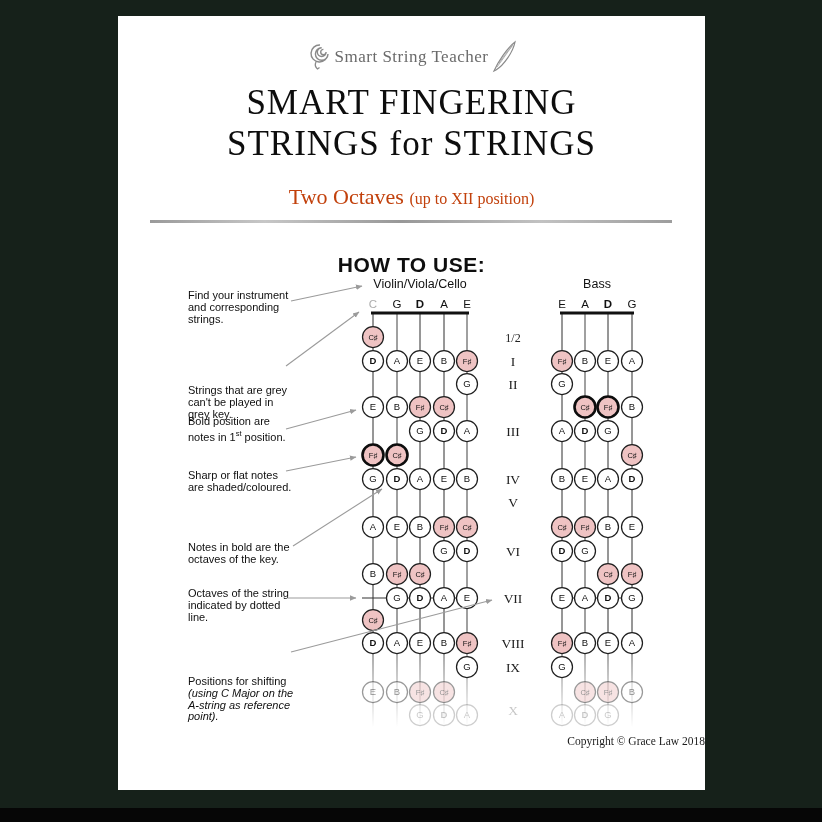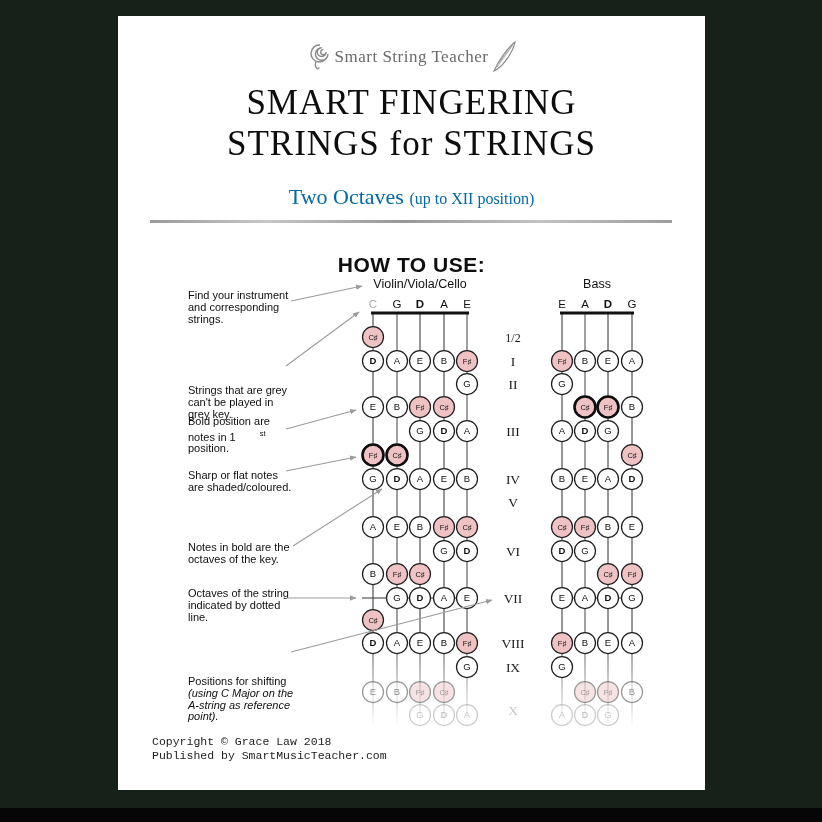--- a/index.html
+++ b/index.html
@@ -9,36 +9,36 @@
   .page{position:absolute;left:118px;top:16px;width:587px;height:774px;background:#ffffff;}
 
   .logo-row{position:absolute;top:24px;left:0;width:100%;display:flex;align-items:center;
             justify-content:center;gap:3px;color:#6f6f6f;}
   .logo-text{font-family:"Liberation Serif",serif;font-size:17px;letter-spacing:.5px;color:#6a6a6a;}
 
   .doc-title{position:absolute;top:66px;left:0;width:100%;text-align:center;
              font-family:"Liberation Serif",serif;font-size:35px;line-height:41px;
              color:#0d0d0d;letter-spacing:1px;}
   .doc-subtitle{position:absolute;top:168px;left:0;width:100%;text-align:center;
-                font-family:"Liberation Serif",serif;font-size:22px;color:#0369a1;}
+                font-family:"Liberation Serif",serif;font-size:22px;color:#c2410c;}
   .doc-subtitle .paren{font-size:16px;}
   .divider{position:absolute;top:204px;left:32px;width:522px;height:3px;
            background:linear-gradient(90deg,#9a9a9a,#c7c7c7 22%,#989898 48%,#c2c2c2 75%,#9d9d9d);}
   .how-to-use{position:absolute;top:237px;left:0;width:100%;text-align:center;
               font-size:21px;font-weight:bold;color:#0e0e0e;letter-spacing:.5px;}
 
   .annotation{position:absolute;left:70px;width:110px;font-size:11px;line-height:11.8px;
               color:#0f0f0f;}
   .annotation .it{font-style:italic;}
-  .annotation sup{font-size:7.5px;margin-left:24px;}
+  .annotation sup{font-size:7.5px;}
 
   .chart-svg{position:absolute;left:0px;top:254px;}
 
-  .footer{position:absolute;top:719px;left:0;width:100%;text-align:left;
-          font-family:Liberation Mono, monospace;font-size:11.5px;line-height:13.5px;color:#1c1c1c;padding-left:34px;}
+  .footer{position:absolute;top:719px;left:0;width:100%;text-align:right;
+          font-family:Liberation Serif, serif;font-size:11.5px;line-height:13.5px;color:#1c1c1c;}
 </style>
 </head>
 <body>
 
 <div class="canvas">
   <div class="bottom-strip"></div>
 
   <div class="page">
 
     <div class="logo-row">
@@ -400,17 +400,16 @@
           <line x1="286" y1="429" x2="356" y2="410" stroke="#9b9b9b" stroke-width="1.1" marker-end="url(#arr)"></line>
           <line x1="286" y1="471" x2="356" y2="457" stroke="#9b9b9b" stroke-width="1.1" marker-end="url(#arr)"></line>
           <line x1="293" y1="546" x2="382" y2="489" stroke="#9b9b9b" stroke-width="1.1" marker-end="url(#arr)"></line>
           <line x1="288" y1="598" x2="356" y2="598" stroke="#9b9b9b" stroke-width="1.1" marker-end="url(#arr)"></line>
           <line x1="291" y1="652" x2="492" y2="600" stroke="#9b9b9b" stroke-width="1.1" marker-end="url(#arr)"></line>
         </g>
     </svg>
 
     <div class="footer">
       <div>Copyright © Grace Law 2018</div>
-      <div>Published by SmartMusicTeacher.com</div>
     </div>
 
   </div>
 </div>
 
 </body></html>

